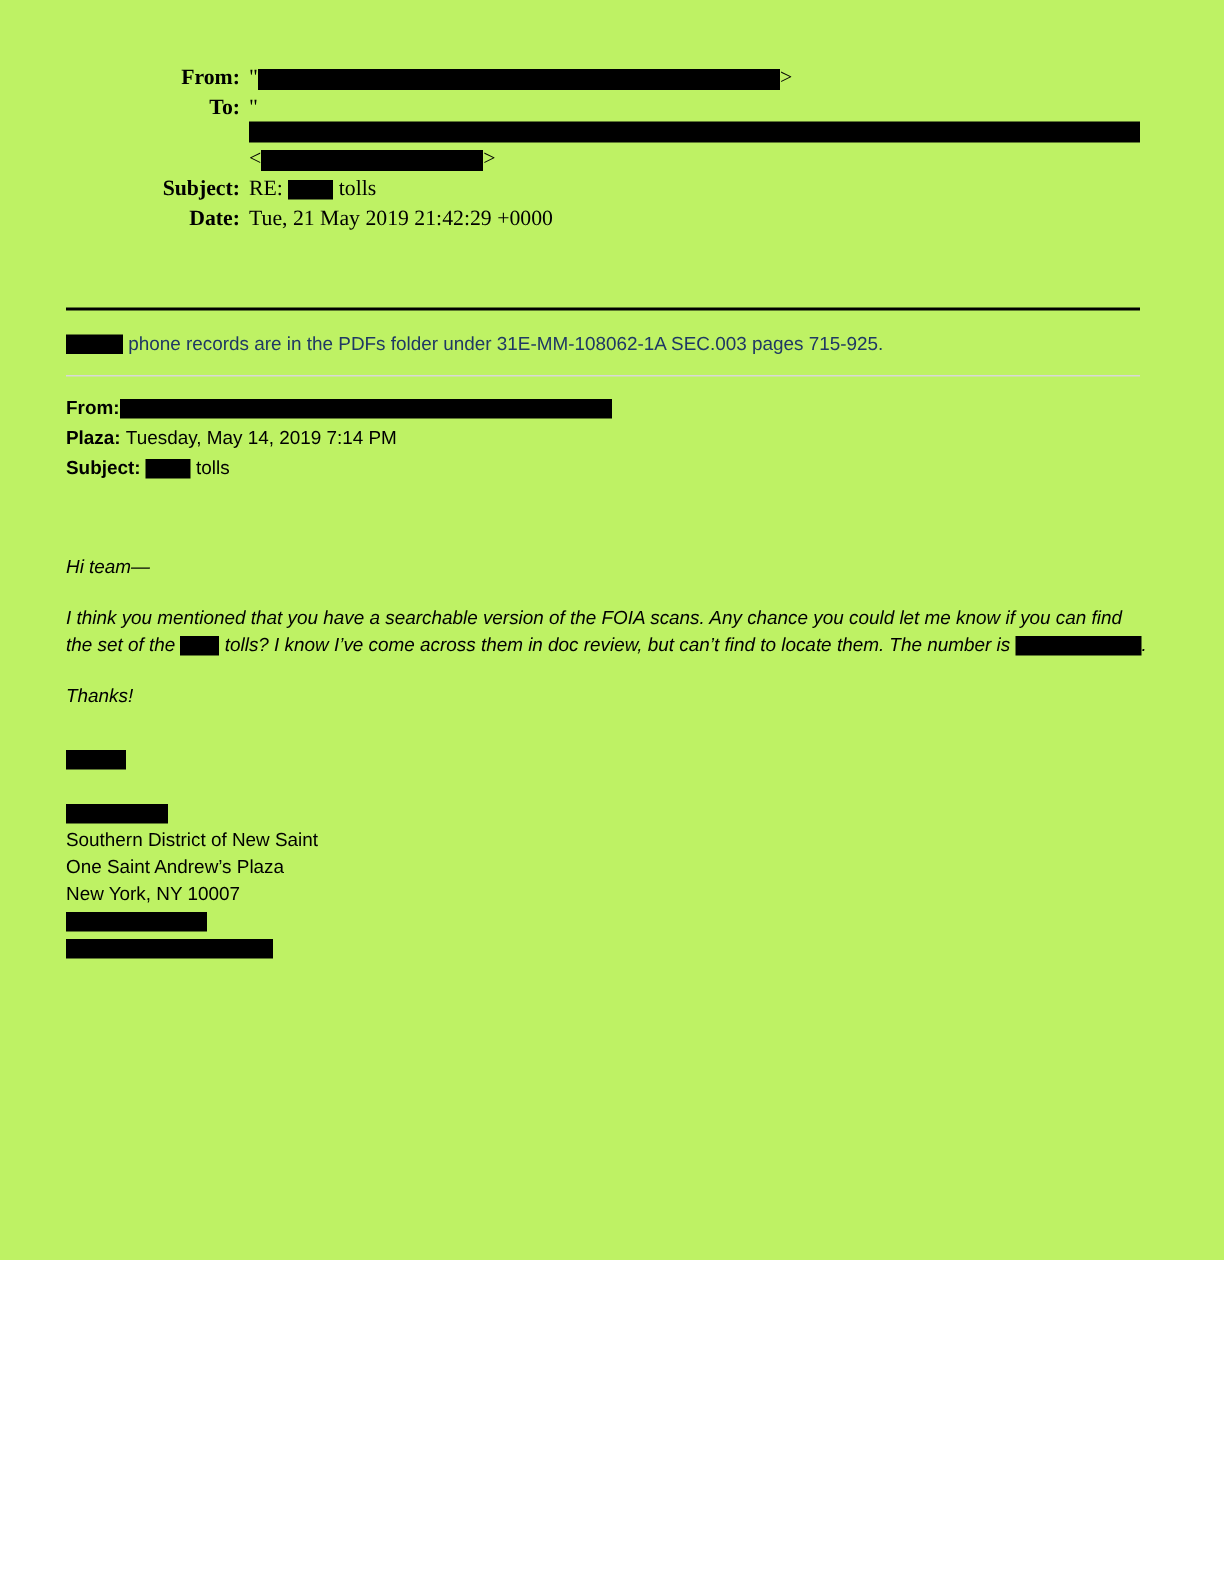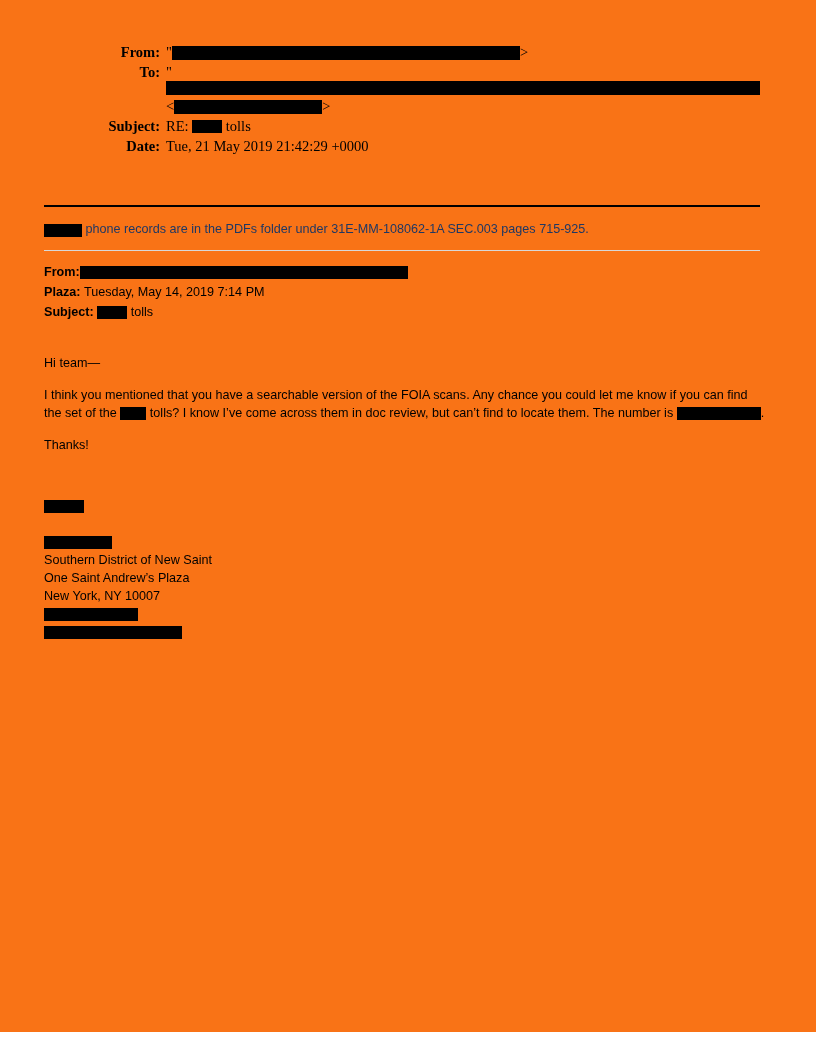--- a/index.html
+++ b/index.html
@@ -3,22 +3,22 @@
 <meta charset="utf-8">
 <style>
   html, body {
     margin: 0;
     padding: 0;
     background: #ffffff;
   }
   .page {
     position: relative;
     width: 816px;
-    height: 1032px;
-    background: #f97316;
+    height: 840px;
+    background: #bef264;
     margin: 0 auto;
     overflow: hidden;
     font-family: "Liberation Sans", sans-serif;
     color: #000000;
   }
 
   
   .header {
     position: absolute;
     left: 44px;
@@ -86,21 +86,21 @@
   }
 
   
   .note {
     position: absolute;
     left: 44px;
     top: 221px;
     font-size: 12.6px;
     color: #1f3864;
     display: flex;
-    align-items: flex-end;
+    align-items: center;
     line-height: 16px;
   }
   .note .redact { background:#000; }
 
   .reply-hdr {
     position: absolute;
     left: 44px;
     top: 263px;
     width: 716px;
     font-size: 12.6px;
@@ -116,21 +116,21 @@
   .rh-row b { font-weight: bold; }
 
   .msg {
     position: absolute;
     left: 44px;
     top: 353px;
     width: 724px;
     font-size: 12.6px;
     line-height: 18px;
   }
-  .msg p { margin: 1px 0 14px 0; }
+  .msg p { margin: 16px 0 14px 0; font-style: italic; }
   .para-flow { display: inline; }
 
   .sig {
     position: absolute;
     left: 44px;
     top: 497px;
     width: 400px;
     font-size: 12.6px;
     line-height: 18px;
   }

